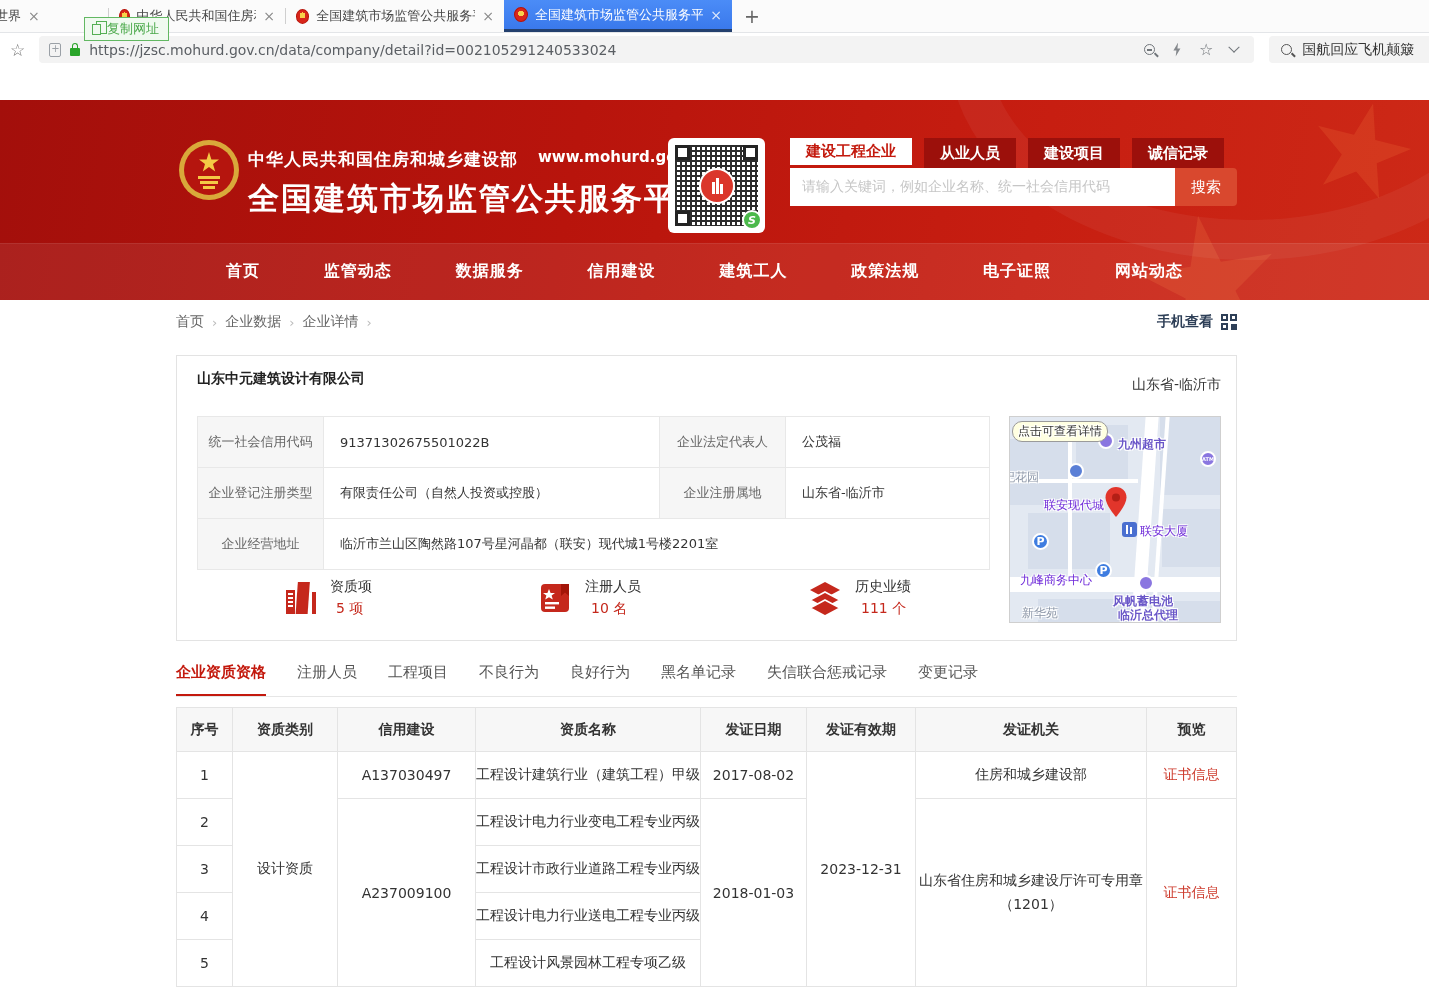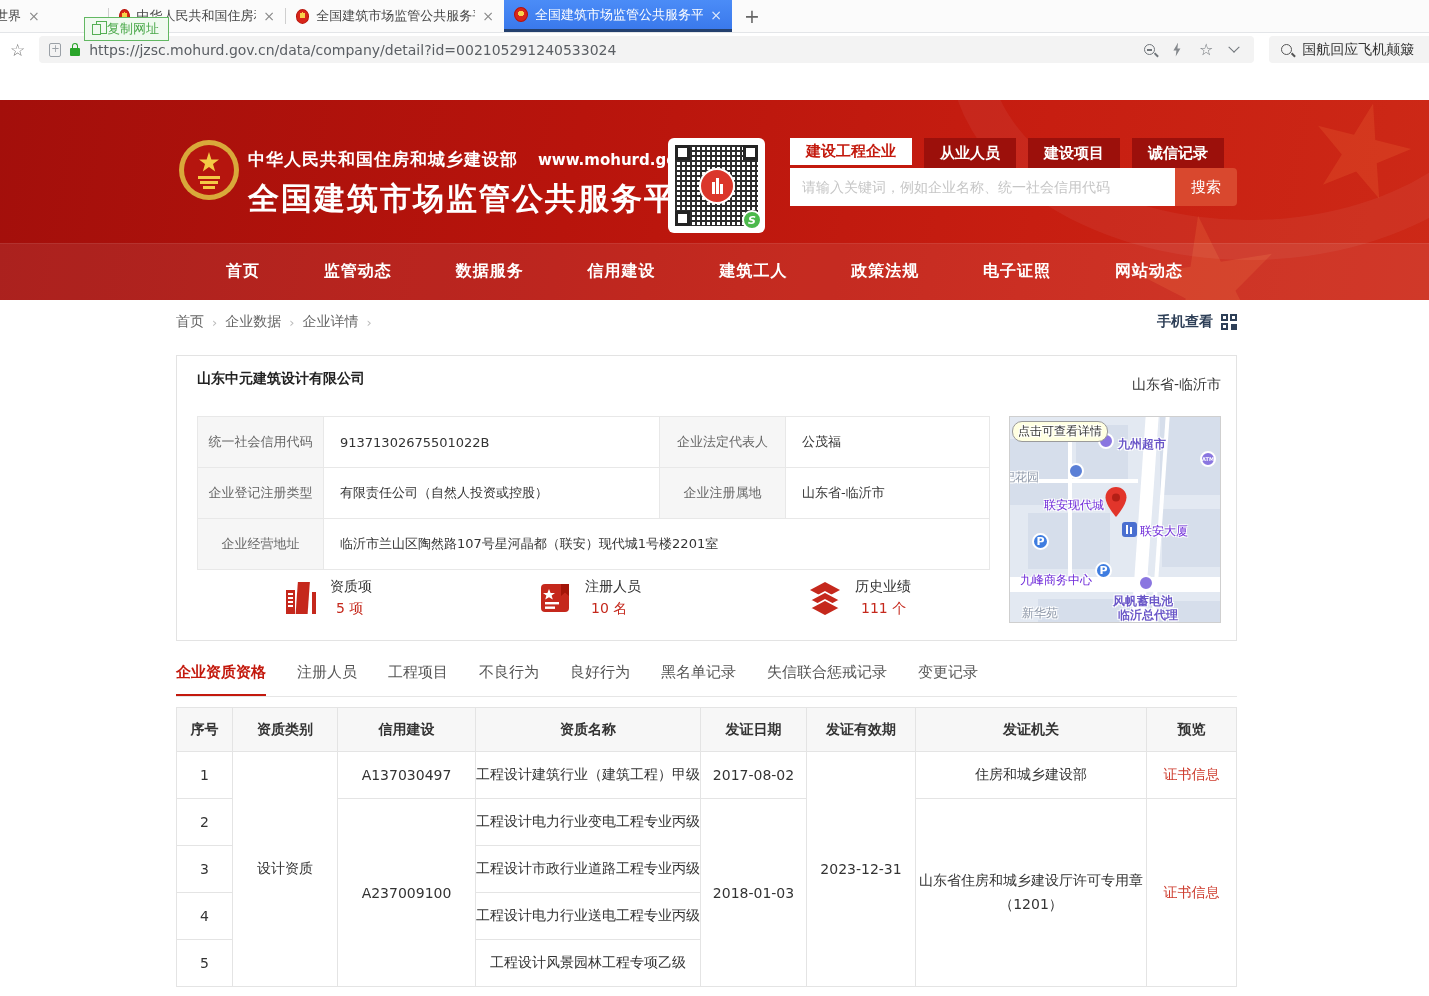--- a/index.html
+++ b/index.html
@@ -61,21 +61,21 @@
                clip-path:polygon(50% 0%,61% 35%,98% 35%,68% 57%,79% 91%,50% 70%,21% 91%,32% 57%,2% 35%,39% 35%); }
   .deco-curve { position:absolute; border-radius:50%; border:40px solid rgba(255,255,255,.05); }
   #navstrip { position:absolute; left:0; bottom:0; width:100%; height:57px; background:rgba(255,255,255,.08);
               box-shadow:inset 0 1px 0 rgba(255,255,255,.08); }
   #nav-items { width:1061px; margin:0 auto; height:57px; display:flex; align-items:center;
                justify-content:space-between; padding:0 62px 0 42px; }
   .nav-item { color:#fff; font-size:16px; font-weight:600; cursor:pointer; letter-spacing:1px; }
 
   #emblem { position:absolute; left:178px; top:38px; }
   #head-text { position:absolute; left:248px; top:48px; color:#fff; }
-  #ministry-line { display:flex; align-items:center; gap:20px; font-weight:700; }
+  #ministry-line { display:flex; align-items:flex-start; gap:20px; font-weight:700; }
   #ministry { font-size:17px; letter-spacing:1px; }
   #site-url { font-size:15px; }
   #platform-title { font-size:31px; font-weight:700; letter-spacing:2px; margin-top:7px; }
 
   #qr-box { position:absolute; left:668px; top:38px; width:97px; height:95px; background:#fff; border-radius:6px; padding:7px; }
   .qr-pattern { width:100%; height:100%; position:relative;
     background-image:linear-gradient(90deg,#1a1a1a 2px,transparent 2px),linear-gradient(#1a1a1a 2px,transparent 2px);
     background-size:5px 5px; opacity:.92; }
   .qr-eye { position:absolute; width:15px; height:15px; border:3px solid #111; background:#fff; }
   .qr-center { position:absolute; left:50%; top:50%; transform:translate(-50%,-50%); width:36px; height:36px;
@@ -86,21 +86,21 @@
               background:#3cb43c; border:2px solid #fff; color:#fff; font-size:11px; font-weight:700;
               font-style:italic; display:flex; align-items:center; justify-content:center; }
 
   #search-widget { position:absolute; left:790px; top:38px; width:447px; }
   #stab-row { display:flex; gap:12px; height:30px; }
   .stab { padding:0 16px; display:flex; align-items:center; color:#fff; font-size:15px; font-weight:600;
           background:#9c100b; cursor:pointer; }
   .stab.active { background:#fff; color:#c3190d; border-bottom:3px solid #c3190d; }
   #sinput-row { display:flex; height:38px; }
   #search-input { flex:1 1 auto; border:none; outline:none; padding:0 12px; font-size:14px; color:#333;
-                  font-family:Liberation Sans, sans-serif; }
+                  font-family:Liberation Mono, monospace; }
   #search-input::placeholder { color:#c6c6c6; }
   #search-btn { width:62px; background:#d9482e; color:#fff; font-size:15px; border:none; cursor:pointer;
                 border-radius:0 4px 4px 0; font-family:"DejaVu Sans","Liberation Sans",sans-serif; }
 
   
   #crumb-row { position:absolute; top:313px; left:176px; width:1061px; display:flex; align-items:center; font-size:14px; }
   .crumb-link { color:#666; cursor:pointer; }
   .crumb-sep { color:#bbb; margin:0 8px; font-size:13px; }
   #crumb-right { margin-left:auto; display:flex; align-items:center; gap:8px; cursor:pointer; }
   #mobile-view { color:#2e3f57; font-size:14px; font-weight:600; }

